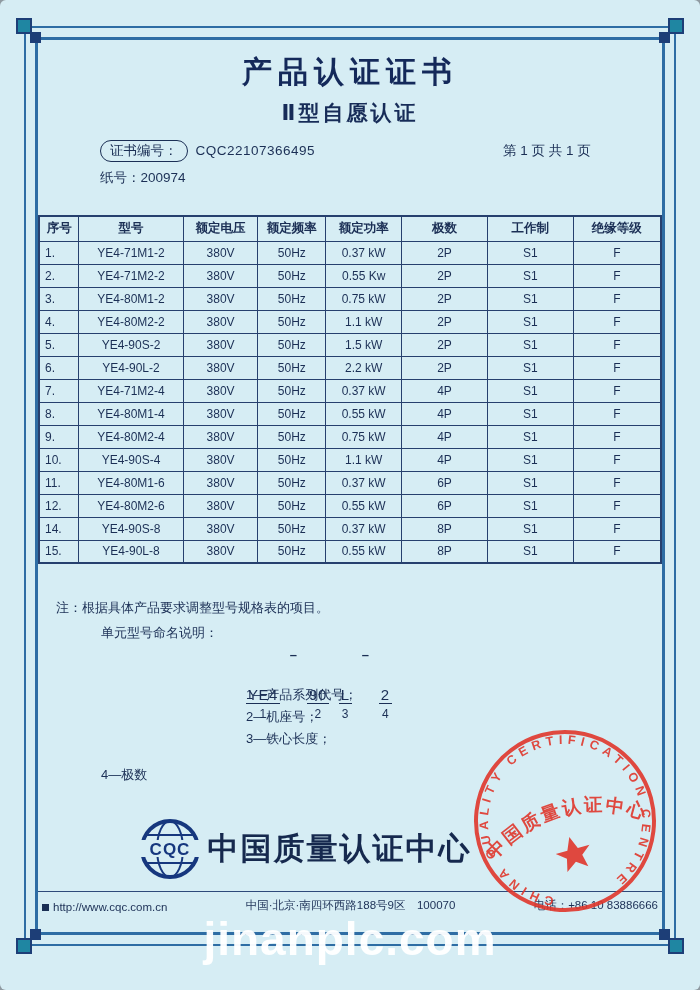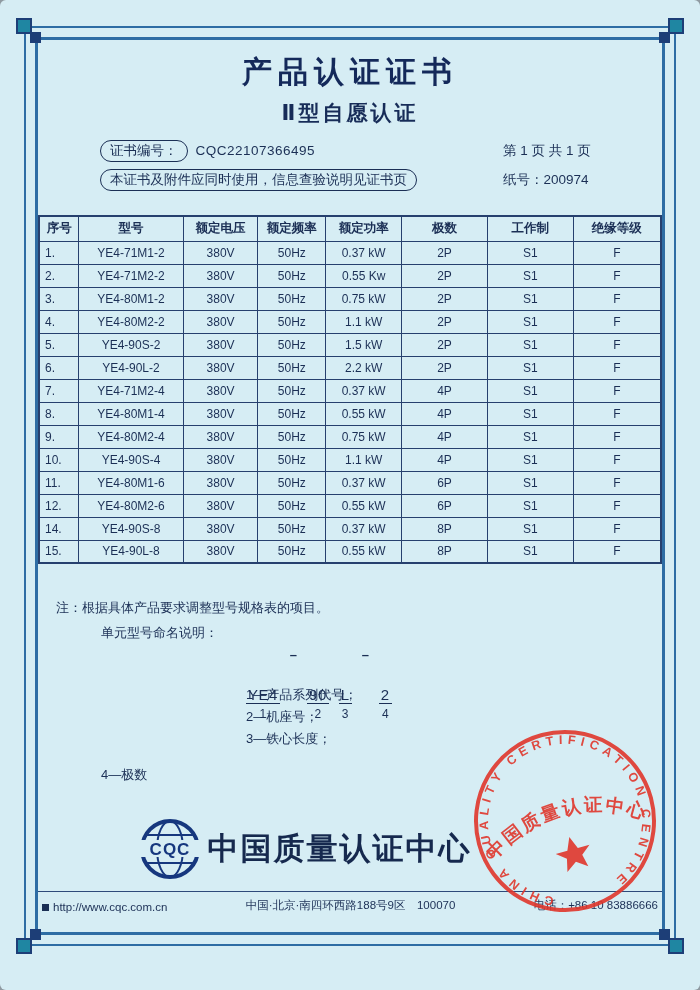--- a/index.html
+++ b/index.html
@@ -96,21 +96,20 @@
   <div class="title">产品认证证书</div>
   <div class="subtitle">Ⅱ型自愿认证</div>
 
   <div class="meta-row r1">
     <span>
       <span class="boxed">证书编号：</span><span class="cert-no">CQC22107366495</span>
     </span>
     <span class="right-meta">第 1 页 共 1 页</span>
   </div>
   <div class="meta-row r2">
-    <span class="boxed">本证书及附件应同时使用，信息查验说明见证书页</span>
     <span class="right-meta">
       <span>纸号：</span><span>200974</span>
     </span>
   </div>
 
   <table class="spec">
     <colgroup>
       <col class="c0">
         <col class="c1">
         <col class="c2">
@@ -334,14 +333,15 @@
 
   <div class="footer-line"></div>
   <div class="footer-row">
     <span>
       <span class="bullet-sq"></span><span>http://www.cqc.com.cn</span>
     </span>
     <span>中国·北京·南四环西路188号9区　100070</span>
     <span>电话：+86 10 83886666</span>
   </div>
 
+  <div class="watermark">jinanplc.com</div>
 
 </div>
 
 </body></html>

